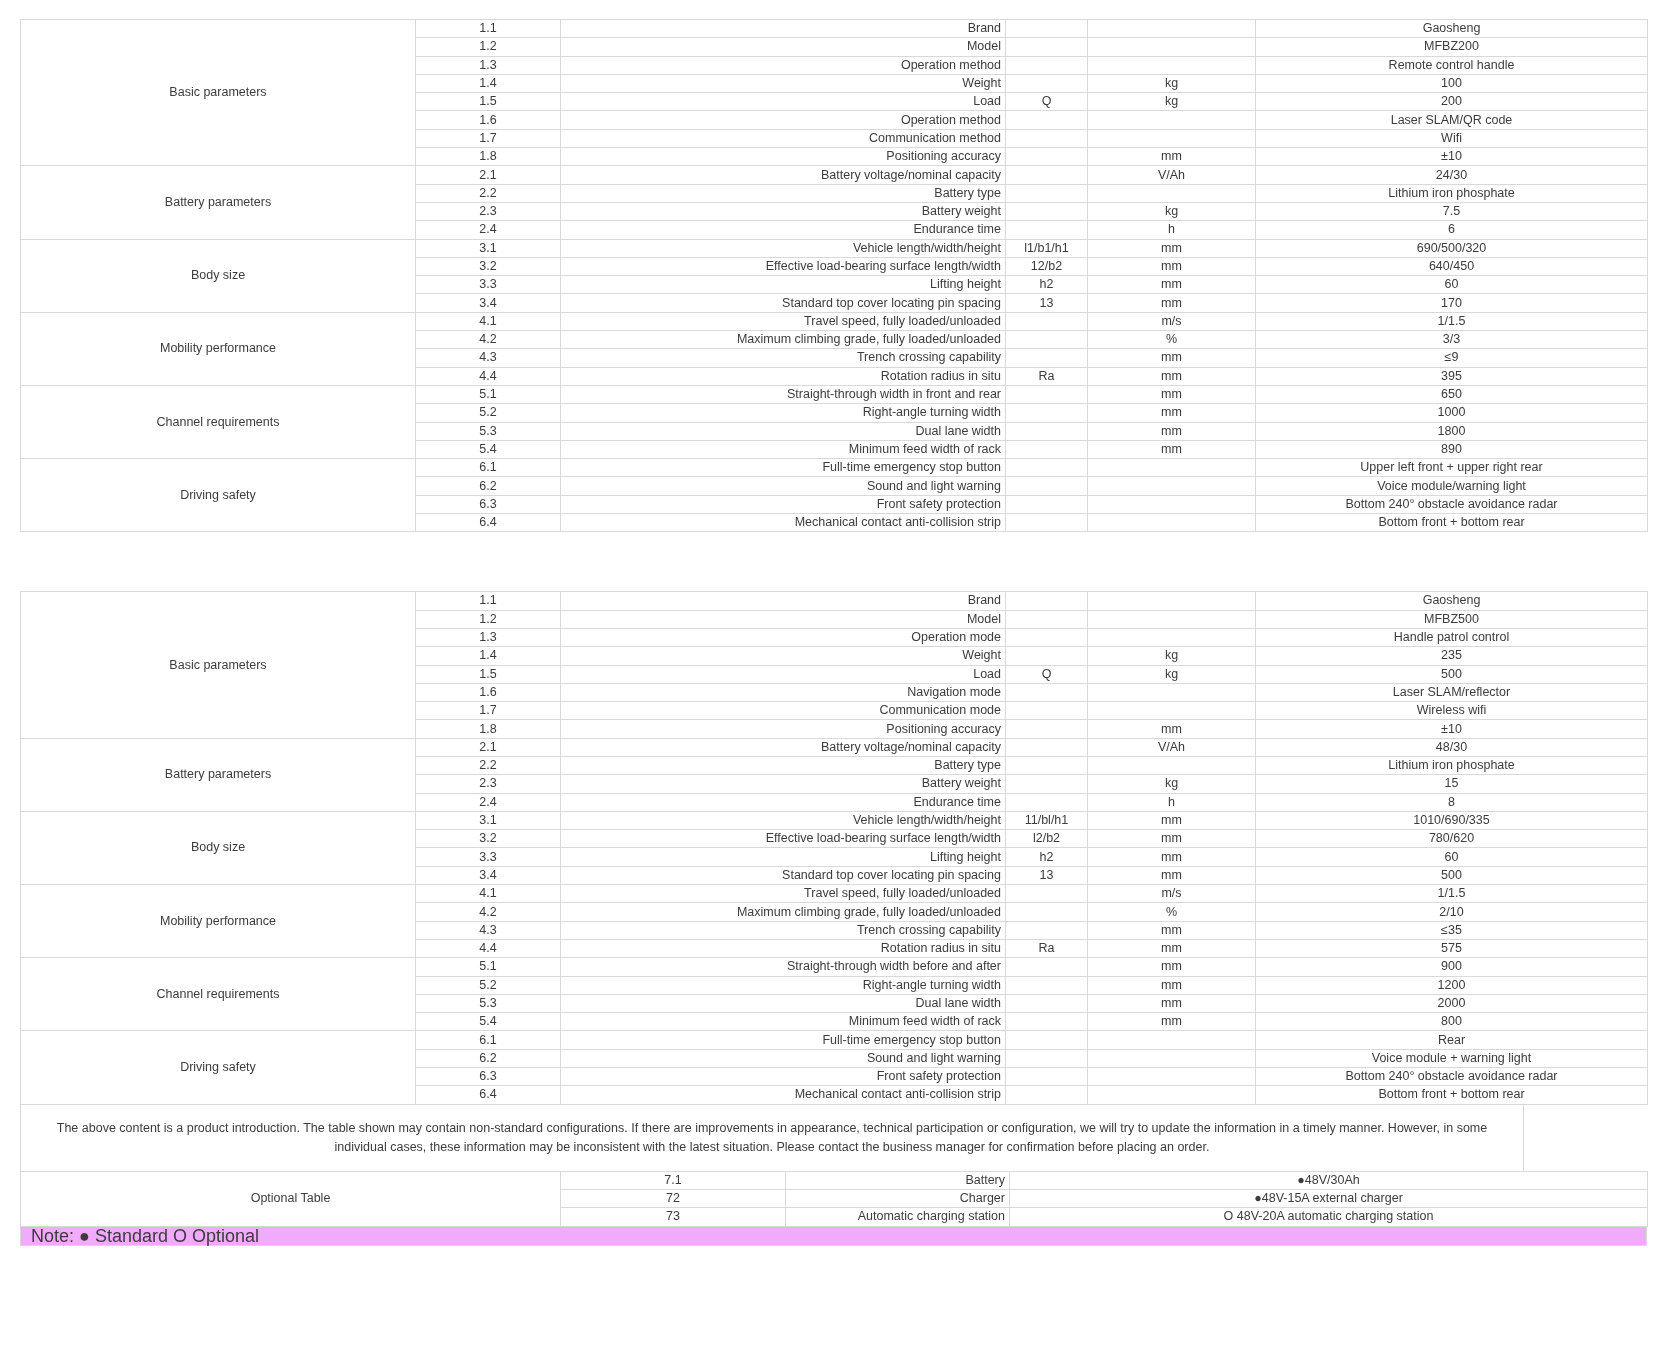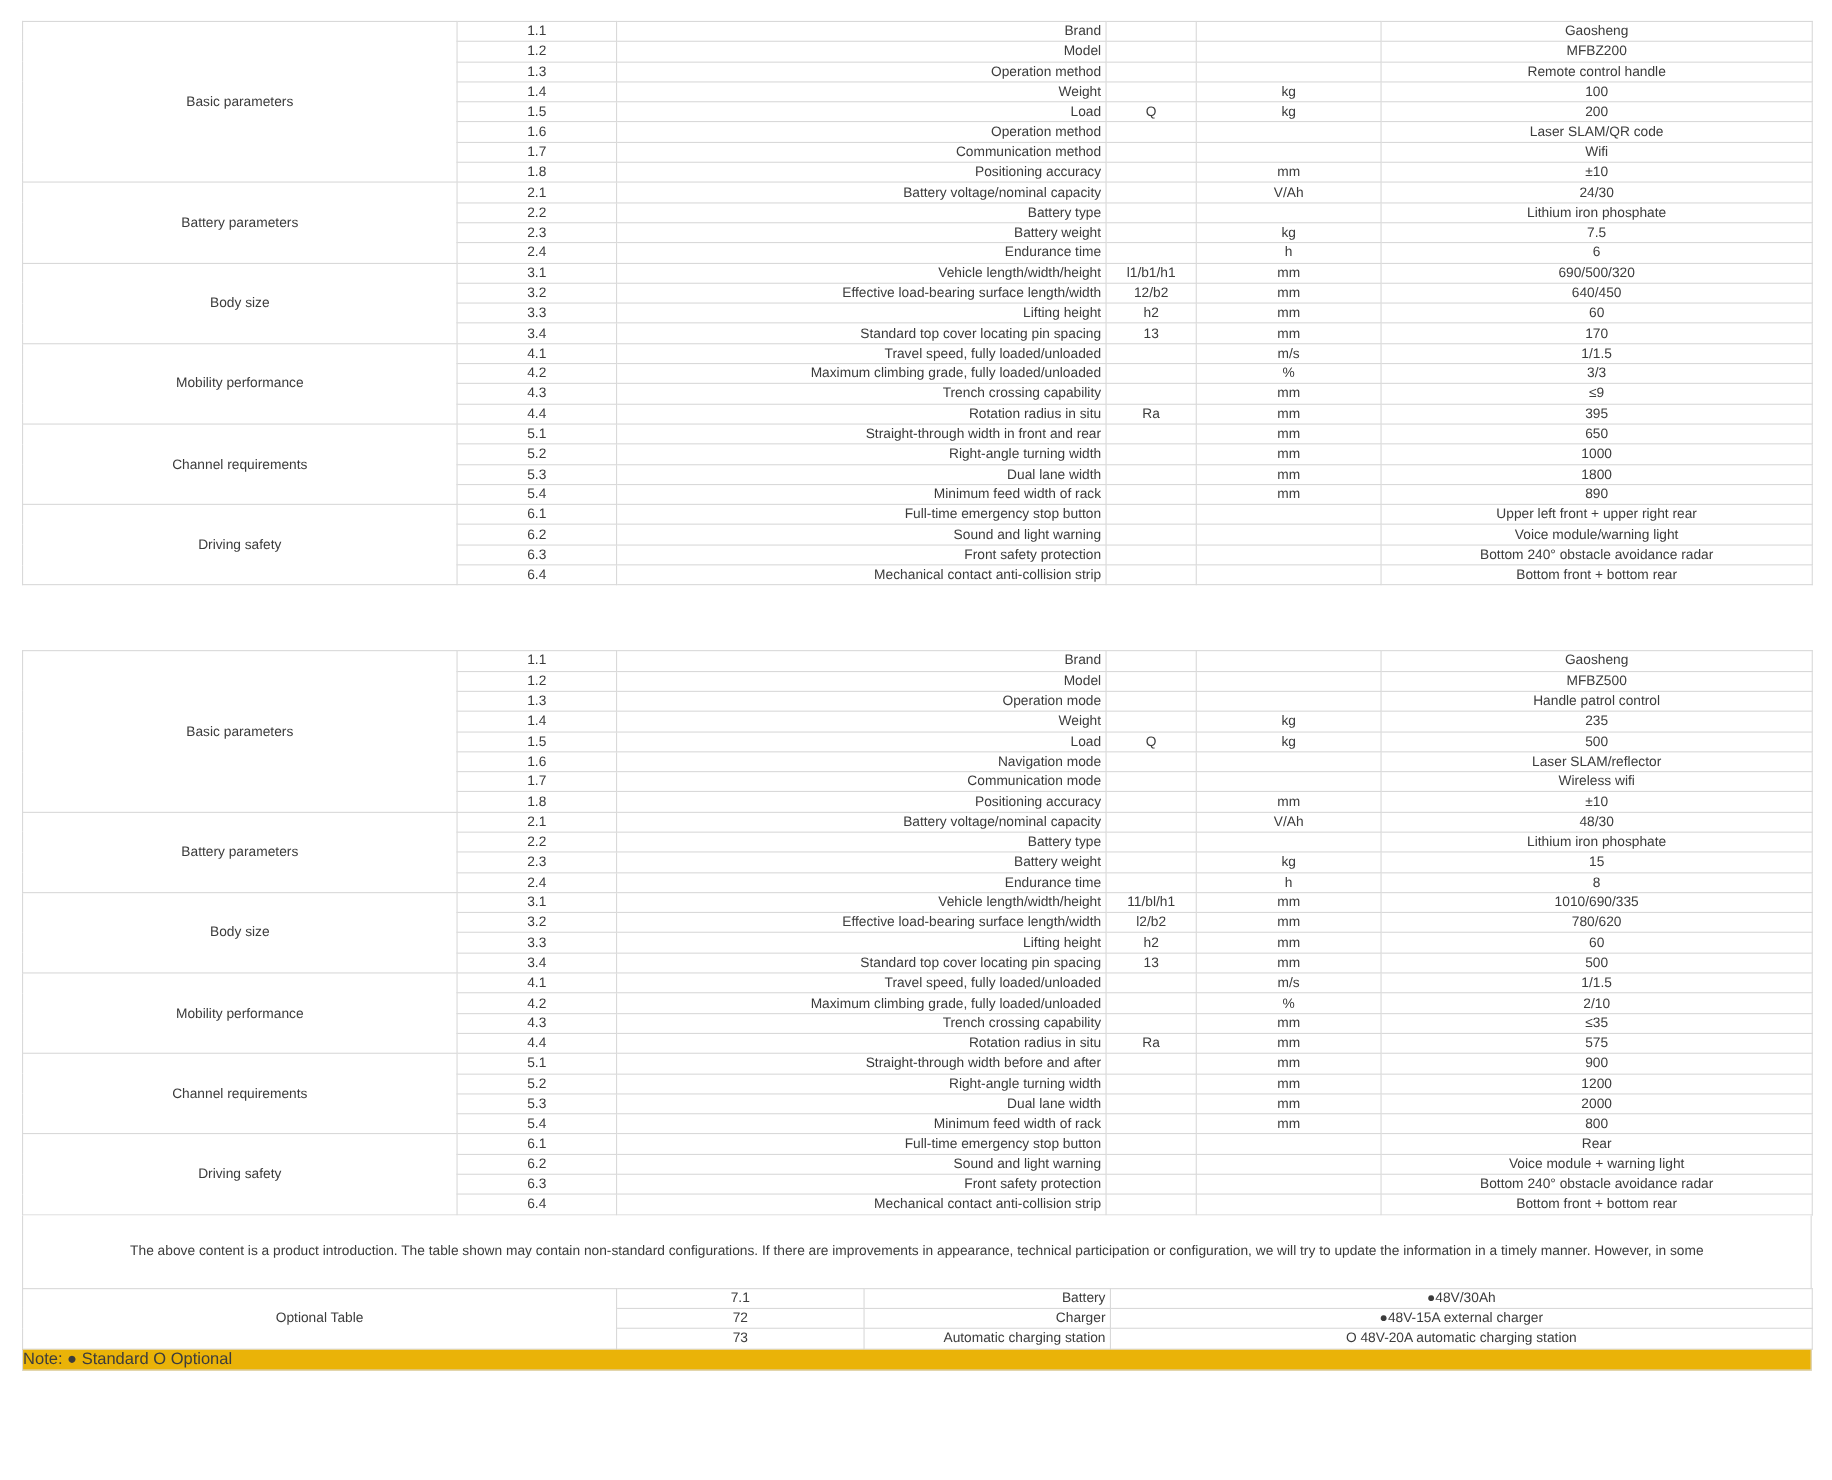--- a/index.html
+++ b/index.html
@@ -22,37 +22,37 @@
     font-size:12.5px;
     line-height:13px;
     padding:0 4px;
     overflow:hidden;
     white-space:nowrap;
     background:#ffffff;
   }
   td.cat,td.num,td.symbol,td.unit,td.value{text-align:center;}
   td.pname{text-align:right;padding-left:10px;}
   .disclaimer{
-    margin-left:20px;width:1627px;box-sizing:border-box;
+    margin-left:20px;width:1504px;box-sizing:border-box;
     border-left:1px solid #d9d9d9;border-right:1px solid #d9d9d9;
     height:66px;
     display:flex;flex-direction:column;justify-content:center;
     text-align:center;
     font-size:12.5px;line-height:19px;
     background:#ffffff;
   }
   .disclaimer div{white-space:nowrap;overflow:hidden;}
   #optional-table{margin-top:0;}
   .note-row{
     margin-left:20px;width:1627px;box-sizing:border-box;
     border:1px solid #d9d9d9;border-top:none;
     height:19px;line-height:18px;
-    font-size:15px;
-    padding-left:0;
-    background:#eab308;
+    font-size:18px;
+    padding-left:10px;
+    background:#f0abfc;
   }
 </style>
 </head>
 <body>
 
 <div class="sheet">
 
   <table class="spec" id="spec-table-1">
       <colgroup>
         <col style="width: 395px;">
@@ -478,20 +478,21 @@
           <td class="pname">Mechanical contact anti-collision strip</td>
           <td class="symbol"></td>
           <td class="unit"></td>
           <td class="value">Bottom front + bottom rear</td>
         </tr>
       </tbody>
     </table>
 
   <div class="disclaimer">
     <div>The above content is a product introduction. The table shown may contain non-standard configurations. If there are improvements in appearance, technical participation or configuration, we will try to update the information in a timely manner. However, in some</div>
+    <div>individual cases, these information may be inconsistent with the latest situation. Please contact the business manager for confirmation before placing an order.</div>
   </div>
 
   <table class="spec" id="optional-table">
       <colgroup>
         <col style="width: 540px;">
         <col style="width: 225px;">
         <col style="width: 224px;">
         <col style="width: 638px;">
       </colgroup>
       <tbody>

